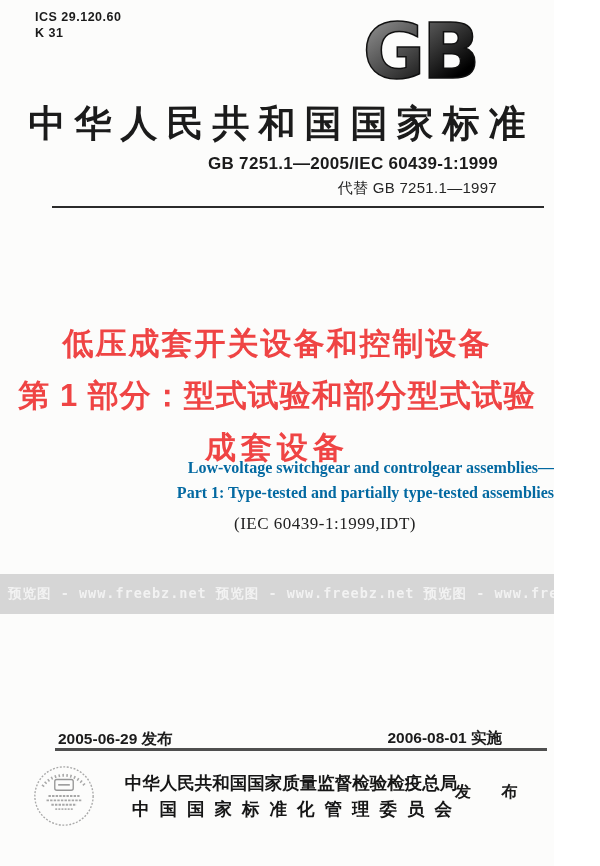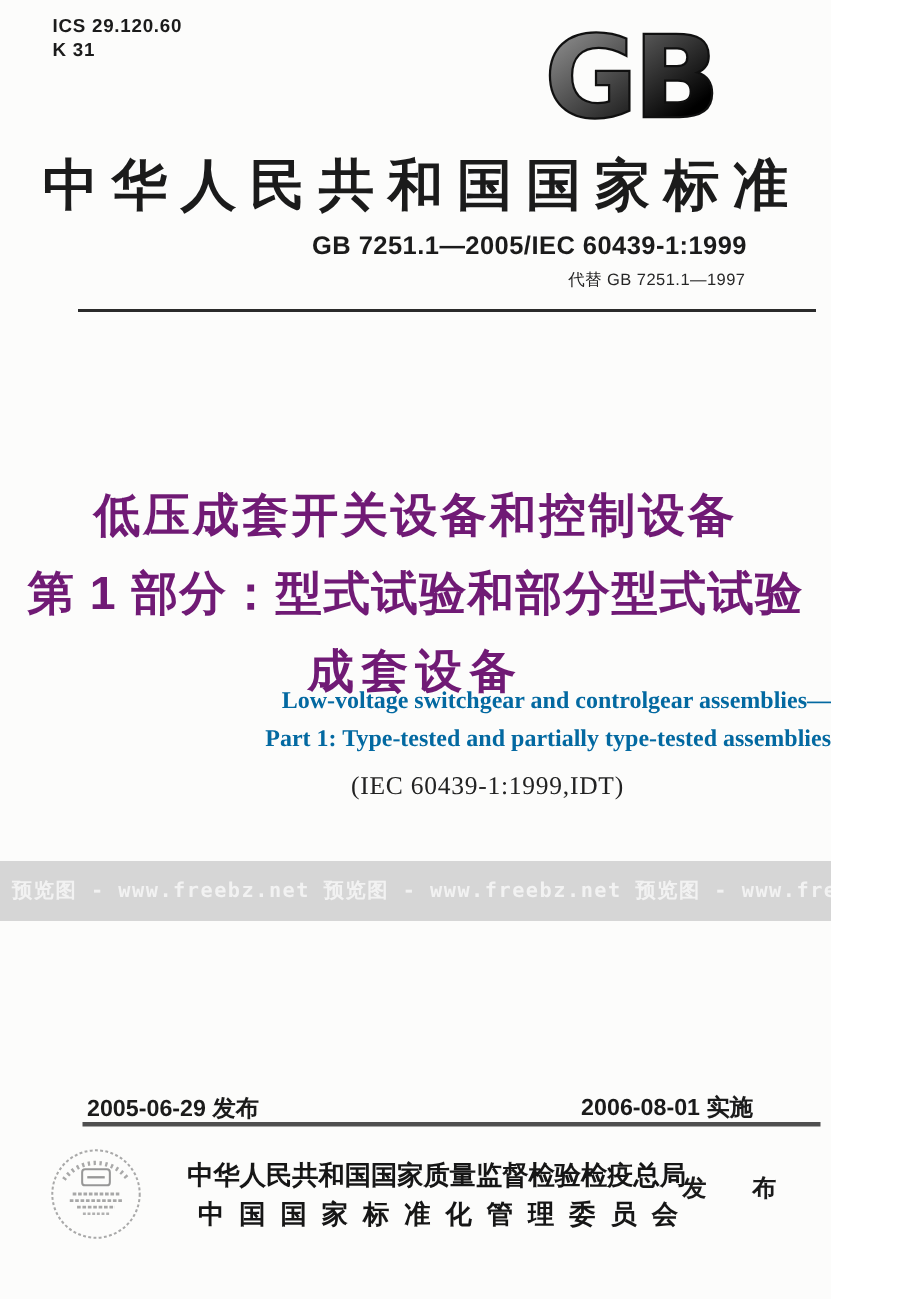--- a/index.html
+++ b/index.html
@@ -22,29 +22,29 @@
     text-align:center; font-size:37px; font-weight:bold;
     letter-spacing:9px; text-indent:9px; white-space:nowrap;
   }
   .standard-number {
     position:absolute; top:154px; right:56px;
     font-size:17px; font-weight:bold; letter-spacing:0.3px;
     white-space:nowrap;
   }
   .replaces-note {
     position:absolute; top:179px; right:57px;
-    font-size:11px; letter-spacing:0.3px; color:#262626;
+    font-size:15px; letter-spacing:0.3px; color:#262626;
   }
   .rule-top {
     position:absolute; top:206px; left:52px; width:492px; height:2px;
     background:#2b2b2b;
   }
   .title-zh {
     position:absolute; top:323px; left:0; width:100%;
-    text-align:center; font-weight:bold; color:#701a75;
+    text-align:center; font-weight:bold; color:#ef4444;
   }
   .title-zh .tl { font-size:31px; white-space:nowrap; }
   .title-zh .tl1 { letter-spacing:2px; margin-bottom:10px; }
   .title-zh .tl2 { letter-spacing:1px; margin-bottom:10px; }
   .title-zh .tl3 { letter-spacing:5px; }
   .title-en {
     position:absolute; top:456px; left:0; width:100%;
     text-align:right; font-family:"Liberation Serif", serif;
     font-weight:bold; font-size:16px; line-height:1.55; color:#0369a1;
   }

